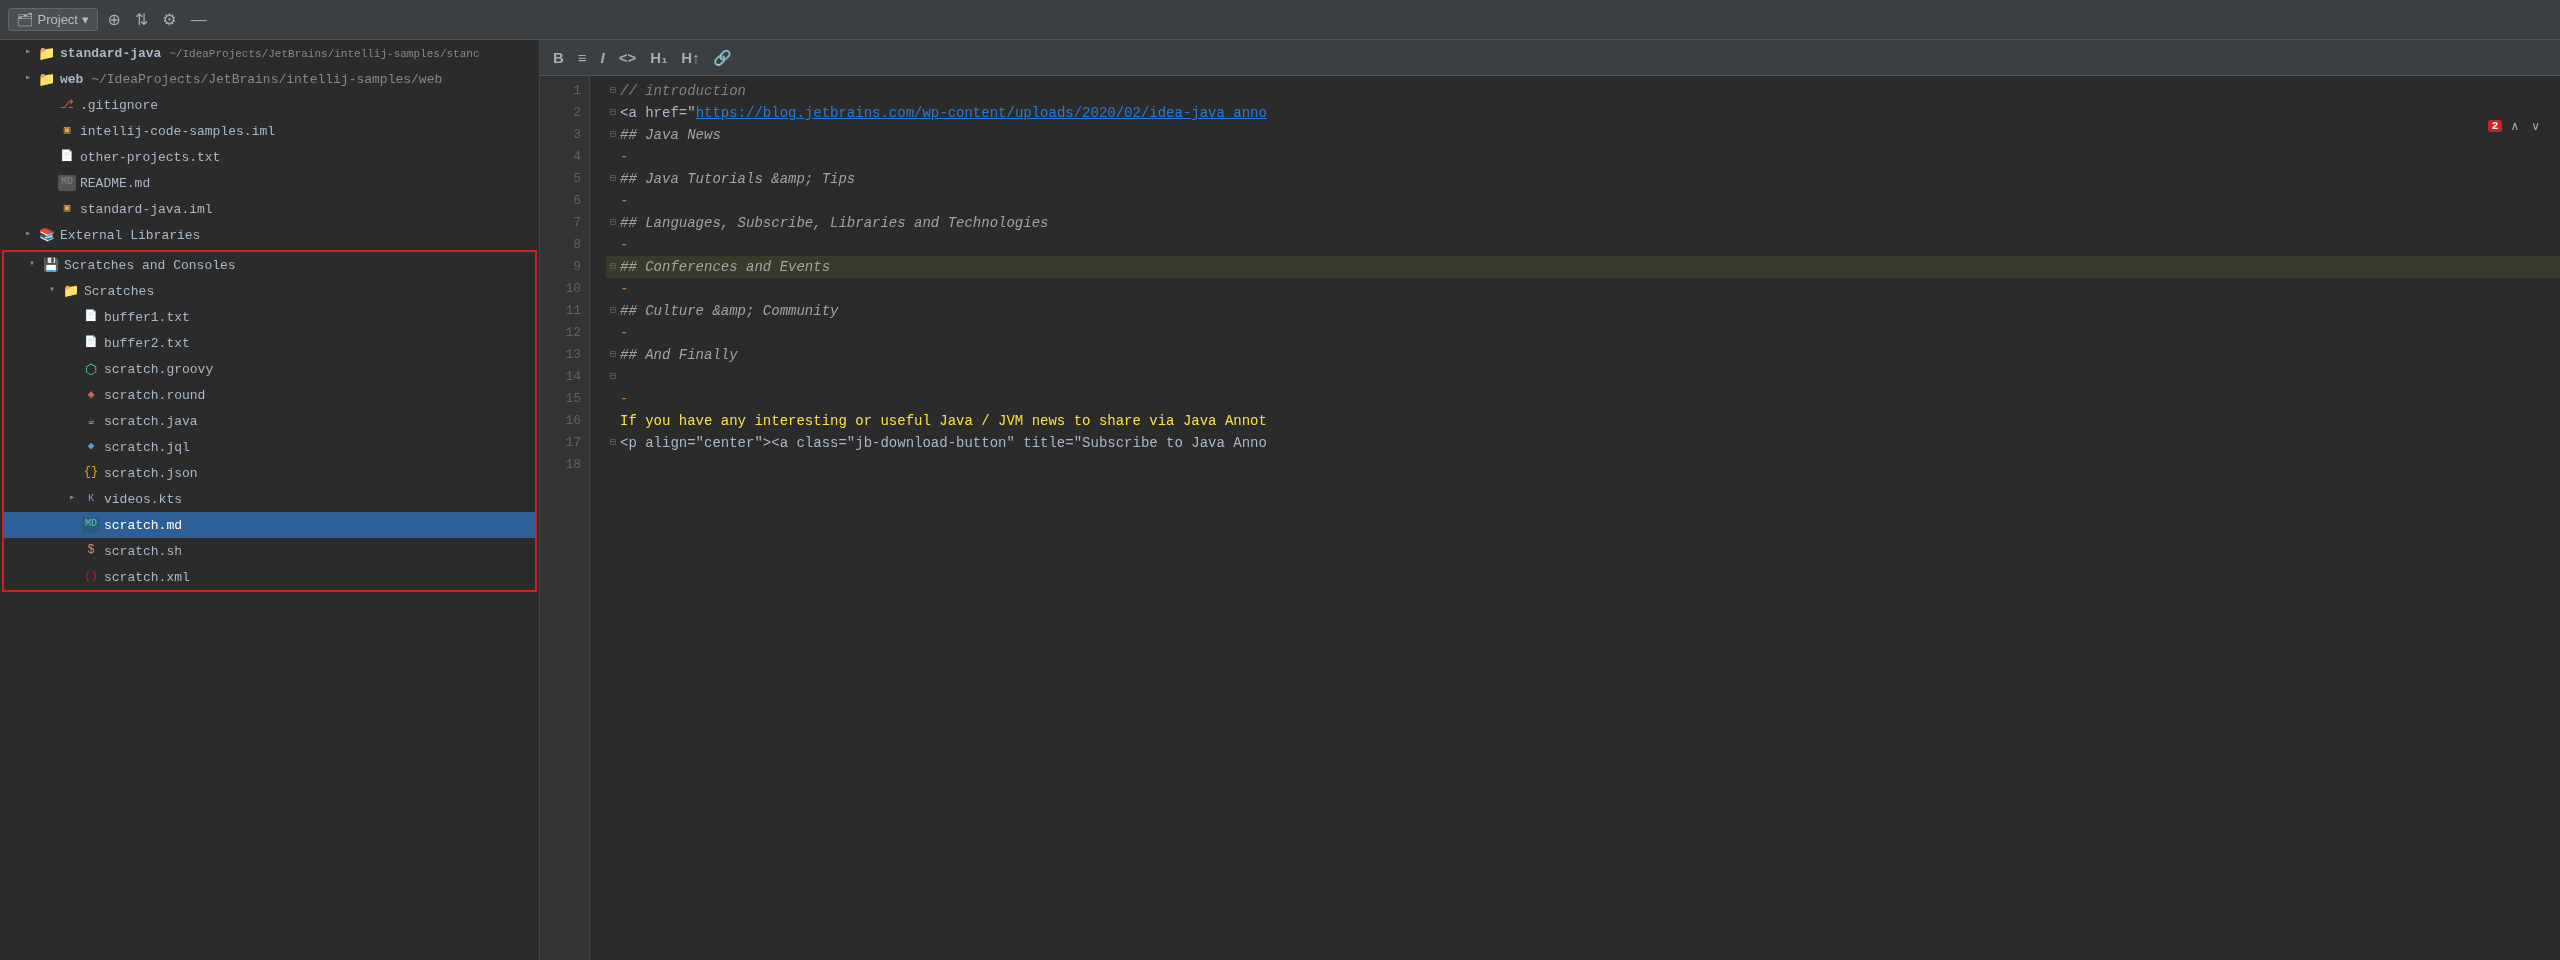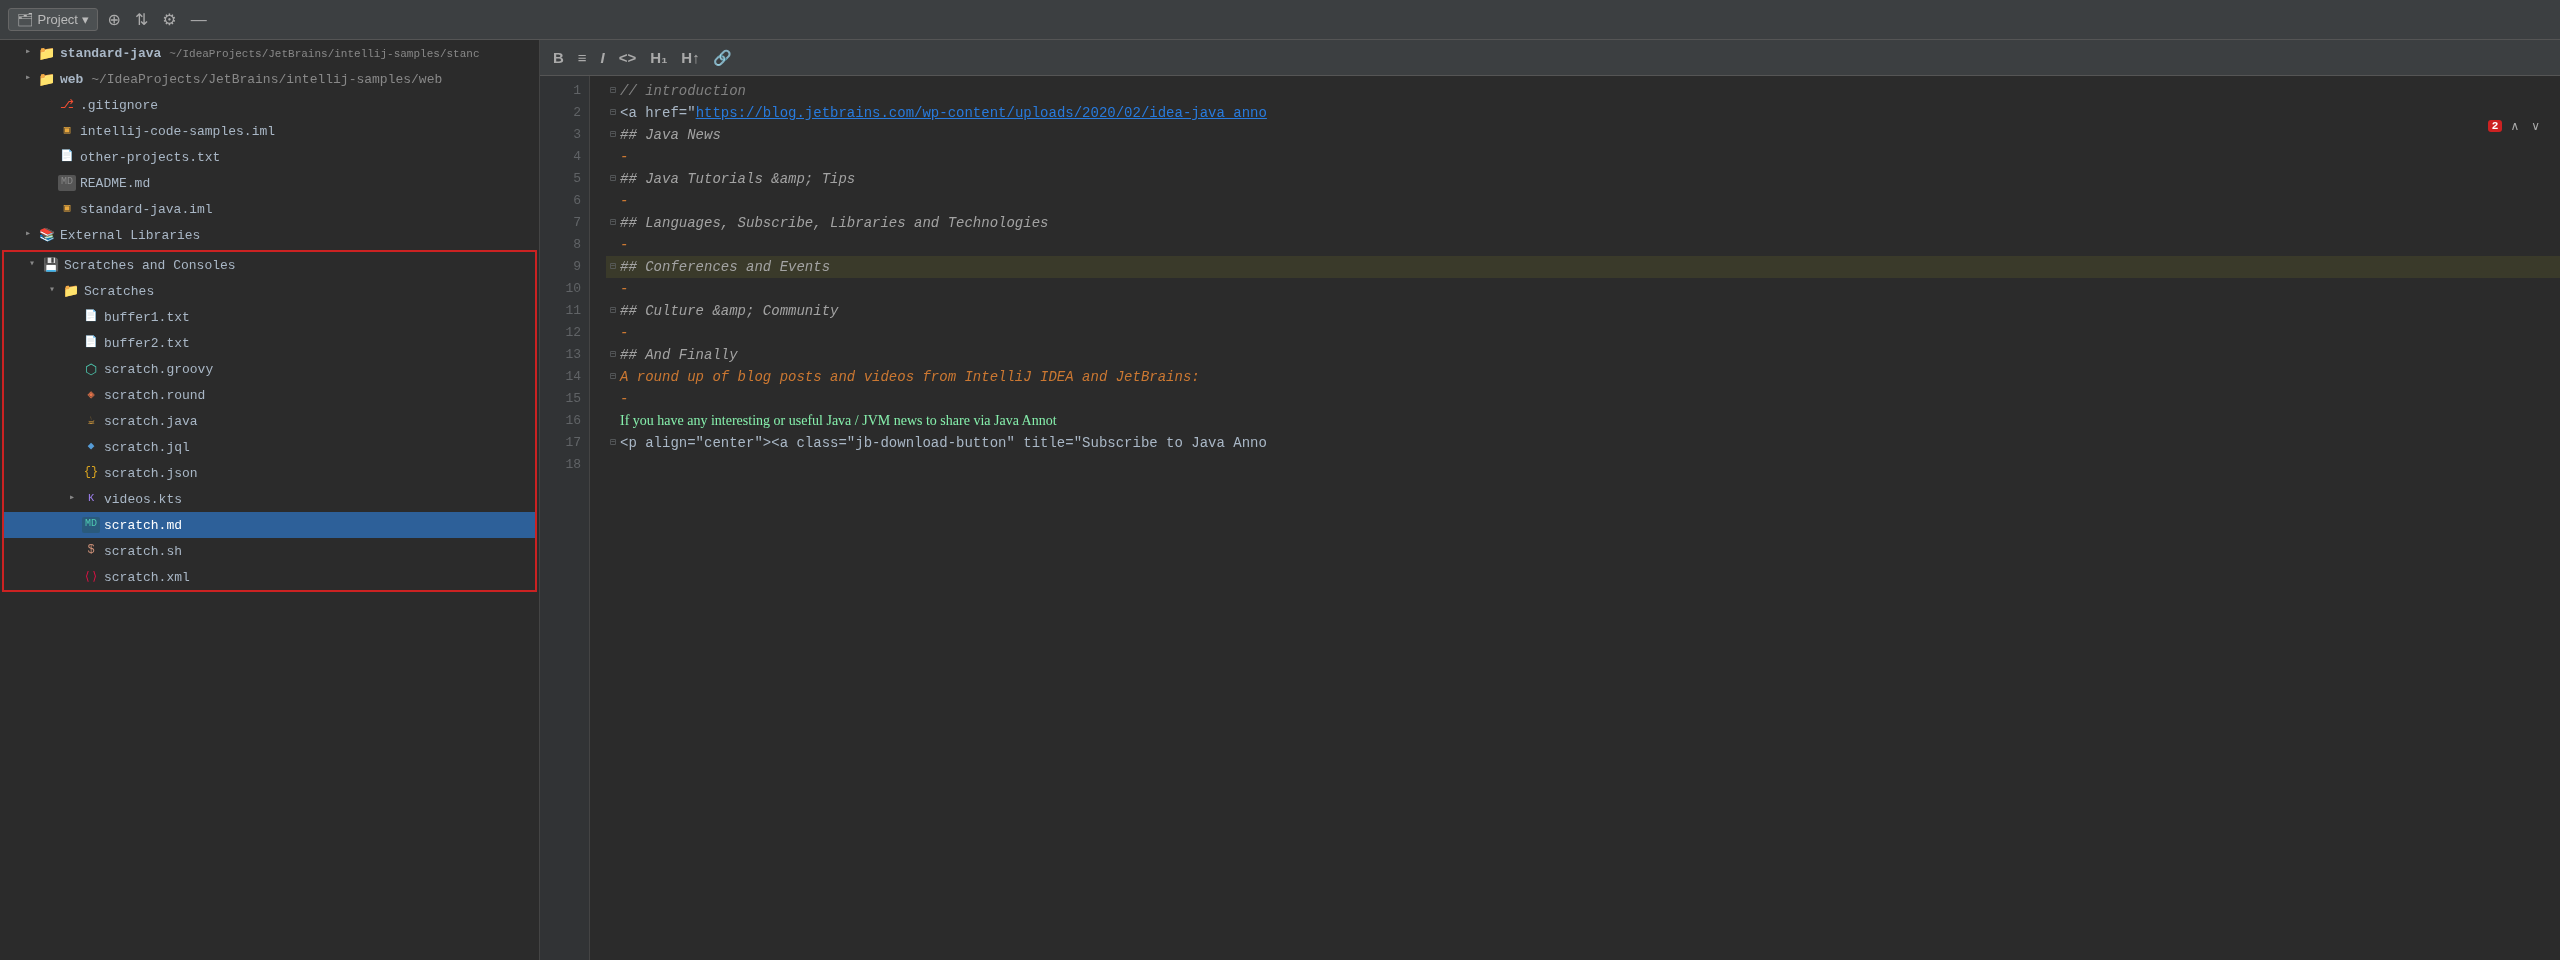--- a/index.html
+++ b/index.html
@@ -199,21 +199,21 @@
       cursor: pointer;
       flex-shrink: 0;
     }
 
     
     .c-comment { color: #808080; font-style: italic; }
     .c-tag { color: #a9b7c6; }
     .c-url { color: #287bde; text-decoration: underline; }
     .c-heading { color: #a3a3a3; font-style: italic; font-weight: normal; }
     .c-italic { font-style: italic; color: #cc7832; }
-    .c-bold-normal { color: #86efac; font-family: Liberation Serif, serif; }
+    .c-bold-normal { color: #fde047; }
     .c-highlighted-line { background: #3a3a2a; }
 
     
     .editor-top-right {
       position: absolute;
       right: 16px;
       top: 76px;
       display: flex;
       align-items: center;
       gap: 4px;
@@ -484,21 +484,20 @@
           <span class="c-italic">-</span>
         </div>
 
         <div class="code-line">
           <span class="fold-indicator">⊟</span>
           <span class="c-heading">## And Finally</span>
         </div>
 
         <div class="code-line">
           <span class="fold-indicator">⊟</span>
-          <span class="c-italic">A round up of blog posts and videos from IntelliJ IDEA and JetBrains:</span>
         </div>
 
         <div class="code-line">
           <span class="fold-indicator"> </span>
           <span class="c-italic">-</span>
         </div>
 
         <div class="code-line">
           <span class="fold-indicator"> </span>
           <span class="c-bold-normal">If you have any interesting or useful Java / JVM news to share via Java Annot</span>

